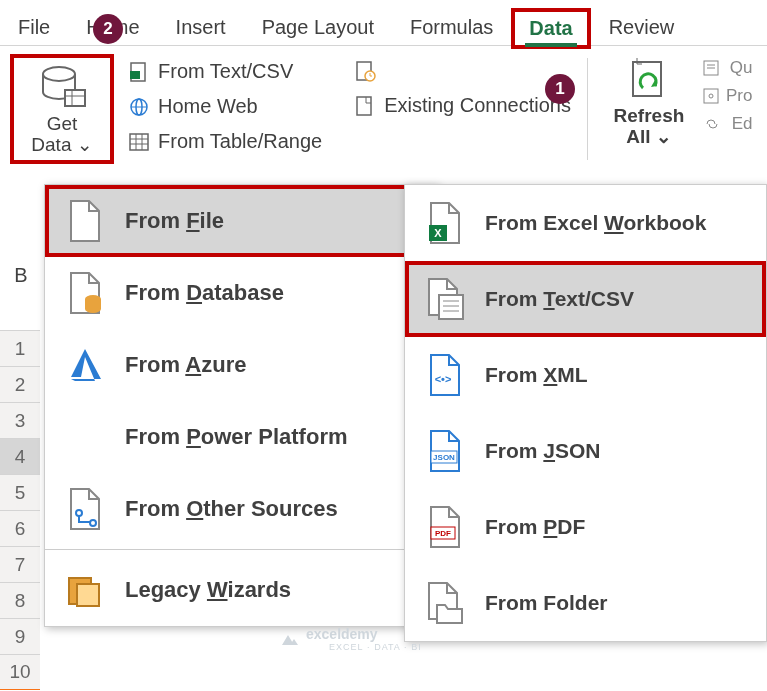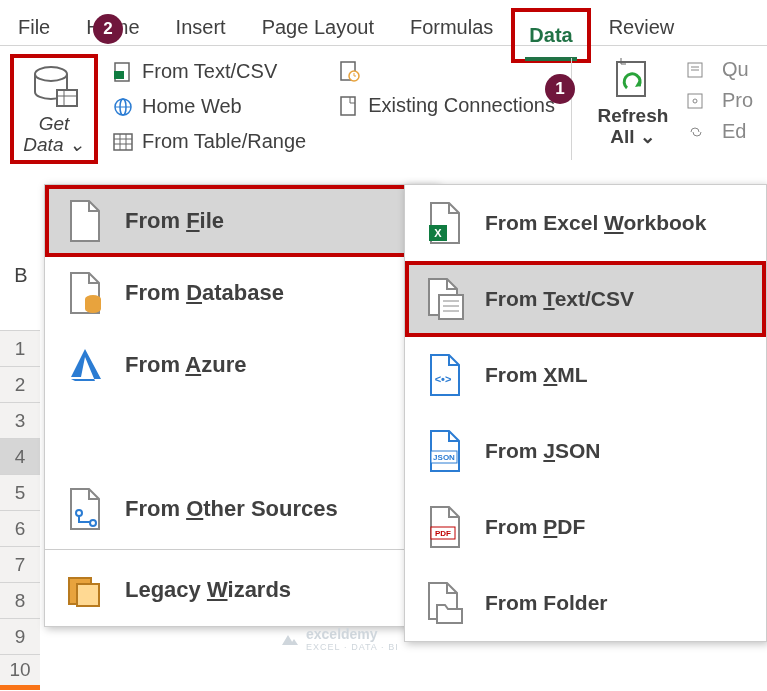--- a/index.html
+++ b/index.html
@@ -2,58 +2,58 @@
 <html><head>
 <meta charset="utf-8">
 <style>
 * { margin: 0; padding: 0; box-sizing: border-box; font-family: 'Segoe UI', Arial, sans-serif; }
 body { background: #fff; width: 767px; height: 691px; overflow: hidden; position: relative; }
 
 .tabs { display: flex; padding: 8px 0 0 0; border-bottom: 1px solid #d4d4d4; height: 46px; align-items: flex-start; }
 .tab { padding: 8px 18px; font-size: 20px; color: #404040; cursor: pointer; position: relative; }
 .tab.active { color: #217346; font-weight: 600; }
 .tab.active::after { content: ''; position: absolute; bottom: -2px; left: 10px; right: 10px; height: 4px; background: #217346; }
-.tab.boxed { border: 4px solid #c00000; padding: 12px 14px; }
+.tab.boxed { border: 4px solid #c00000; padding: 5px 14px; }
 
 .ribbon { display: flex; padding: 8px 10px; gap: 8px; position: relative; }
-.get-data-btn { border: 4px solid #c00000; padding: 4px 6px; display: flex; flex-direction: column; align-items: center; width: 88px; background: #fff; font-style: italic; }
+.get-data-btn { border: 4px solid #c00000; padding: 4px 6px; display: flex; flex-direction: column; align-items: center; width: 104px; background: #fff; }
 .get-data-lbl { font-size: 19px; color: #404040; line-height: 1.1; text-align: center; margin-top: 2px; }
 .ribbon-item { display: flex; align-items: center; gap: 8px; font-size: 20px; color: #404040; padding: 2px 0; white-space: nowrap; }
 .ribbon-col2 { margin-left: 6px; display: flex; flex-direction: column; gap: 8px; padding-top: 4px; }
 .ribbon-col3 { margin-left: 24px; display: flex; flex-direction: column; gap: 8px; padding-top: 4px; }
 .vsep { width: 1px; background: #d4d4d4; margin: 4px 8px; align-self: stretch; }
 .refresh-col { display: flex; flex-direction: column; align-items: center; width: 90px; padding-top: 2px; font-weight: bold; }
 .refresh-lbl { font-size: 19px; line-height: 1.1; text-align: center; margin-top: 2px; color: #404040;}
 .small-col { display: flex; flex-direction: column; gap: 8px; padding-top: 4px; }
-.small-item { font-size: 20px; color: #888; display:flex; align-items:center; gap:16px;}
+.small-item { font-size: 17px; color: #888; display:flex; align-items:center; gap:4px;justify-content:space-between;}
 
 .badge { width: 30px; height: 30px; border-radius: 50%; background: #70163c; color: #fff; display: inline-flex; align-items: center; justify-content: center; font-weight: 700; font-size: 17px; position: absolute; }
 
 .menu1 { position: absolute; left: 44px; top: 184px; width: 394px; background: #fff; box-shadow: 2px 2px 8px rgba(0,0,0,0.25); border: 1px solid #ccc; }
 .menu1-item { display: flex; align-items: center; padding: 14px 18px; gap: 18px; position: relative; }
 .menu1-item.highlight { background: #d6d6d6; }
 .menu1-item.boxed { outline: 4px solid #c00000; outline-offset: -4px; }
 .menu1-label { font-size: 22px; font-weight: 700; color: #404040; }
 .chev { position: absolute; right: 14px; font-size: 18px; color: #666; }
 .icon-box { width: 44px; height: 44px; display: flex; align-items: center; justify-content: center; }
 
 .menu2 { position: absolute; left: 404px; top: 184px; width: 363px; background: #fff; box-shadow: 2px 2px 8px rgba(0,0,0,0.25); border: 1px solid #ccc; }
 .menu2-item { display: flex; align-items: center; padding: 16px 18px; gap: 18px; }
 .menu2-item.highlight { background: #d6d6d6; }
 .menu2-item.boxed { outline: 4px solid #c00000; outline-offset: -4px; }
 .menu2-label { font-size: 21px; font-weight: 700; color: #404040; }
 .colB { position: absolute; left: 6px; top: 264px; font-size: 20px; color: #404040; text-align:center; width:30px;}
 .rownums { position: absolute; left: 0; top: 330px; }
 .rownum { height: 36px; font-size: 19px; color: #666; border-top: 1px solid #d4d4d4; display: flex; align-items: center; justify-content: center; width: 40px; background:#f3f2f1;}
-.rownum:last-child{border-bottom:5px solid #f97316;}
+.rownum:last-child{border-bottom:1px solid #f97316;}
 
 .underline { text-decoration: underline; }
 
 .watermark { position: absolute; left: 280px; top: 626px; font-size: 14px; color: #cfd6dc; display:flex; align-items:center; gap:6px; font-weight:600;}
-.watermark small{display:block; font-size:9px; letter-spacing:1px; font-weight:400;}
+.watermark small{display:block; font-size:9px; letter-spacing:1px; font-weight:400;margin-left:23px;}
 </style>
 </head>
 <body>
 
 <div class="tabs">
   <div class="tab">File</div>
   <div class="tab">Home</div>
   <div class="tab">Insert</div>
   <div class="tab">Page Layout</div>
   <div class="tab">Formulas</div>
@@ -198,20 +198,21 @@
     <div class="icon-box">
         <svg width="40" height="40">
           <path d="M20 4 L6 32 h10 L20 12 L30 36 h-20 l-4 -2 h30 z" fill="#2b7cd3"></path>
         </svg>
       </div>
     <span class="menu1-label">From <span class="underline">A</span>zure</span>
     <span class="chev">›</span>
   </div>
   <div class="menu1-item">
     <div class="icon-box"></div>
+    <span class="menu1-label">From <span class="underline">P</span>ower Platform</span>
     <span class="chev">›</span>
   </div>
   <div class="menu1-item">
     <div class="icon-box">
         <svg width="36" height="44">
           <path d="M4 2 h18 l10 10 v30 h-28 z" fill="#fff" stroke="#888" stroke-width="2"></path>
           <path d="M22 2 v10 h10" fill="none" stroke="#888" stroke-width="2"></path>
           <circle cx="12" cy="26" r="3" fill="none" stroke="#2b7cd3" stroke-width="2"></circle>
           <circle cx="26" cy="36" r="3" fill="none" stroke="#2b7cd3" stroke-width="2"></circle>
           <path d="M12 29 v6 h11" fill="none" stroke="#2b7cd3" stroke-width="2"></path>

